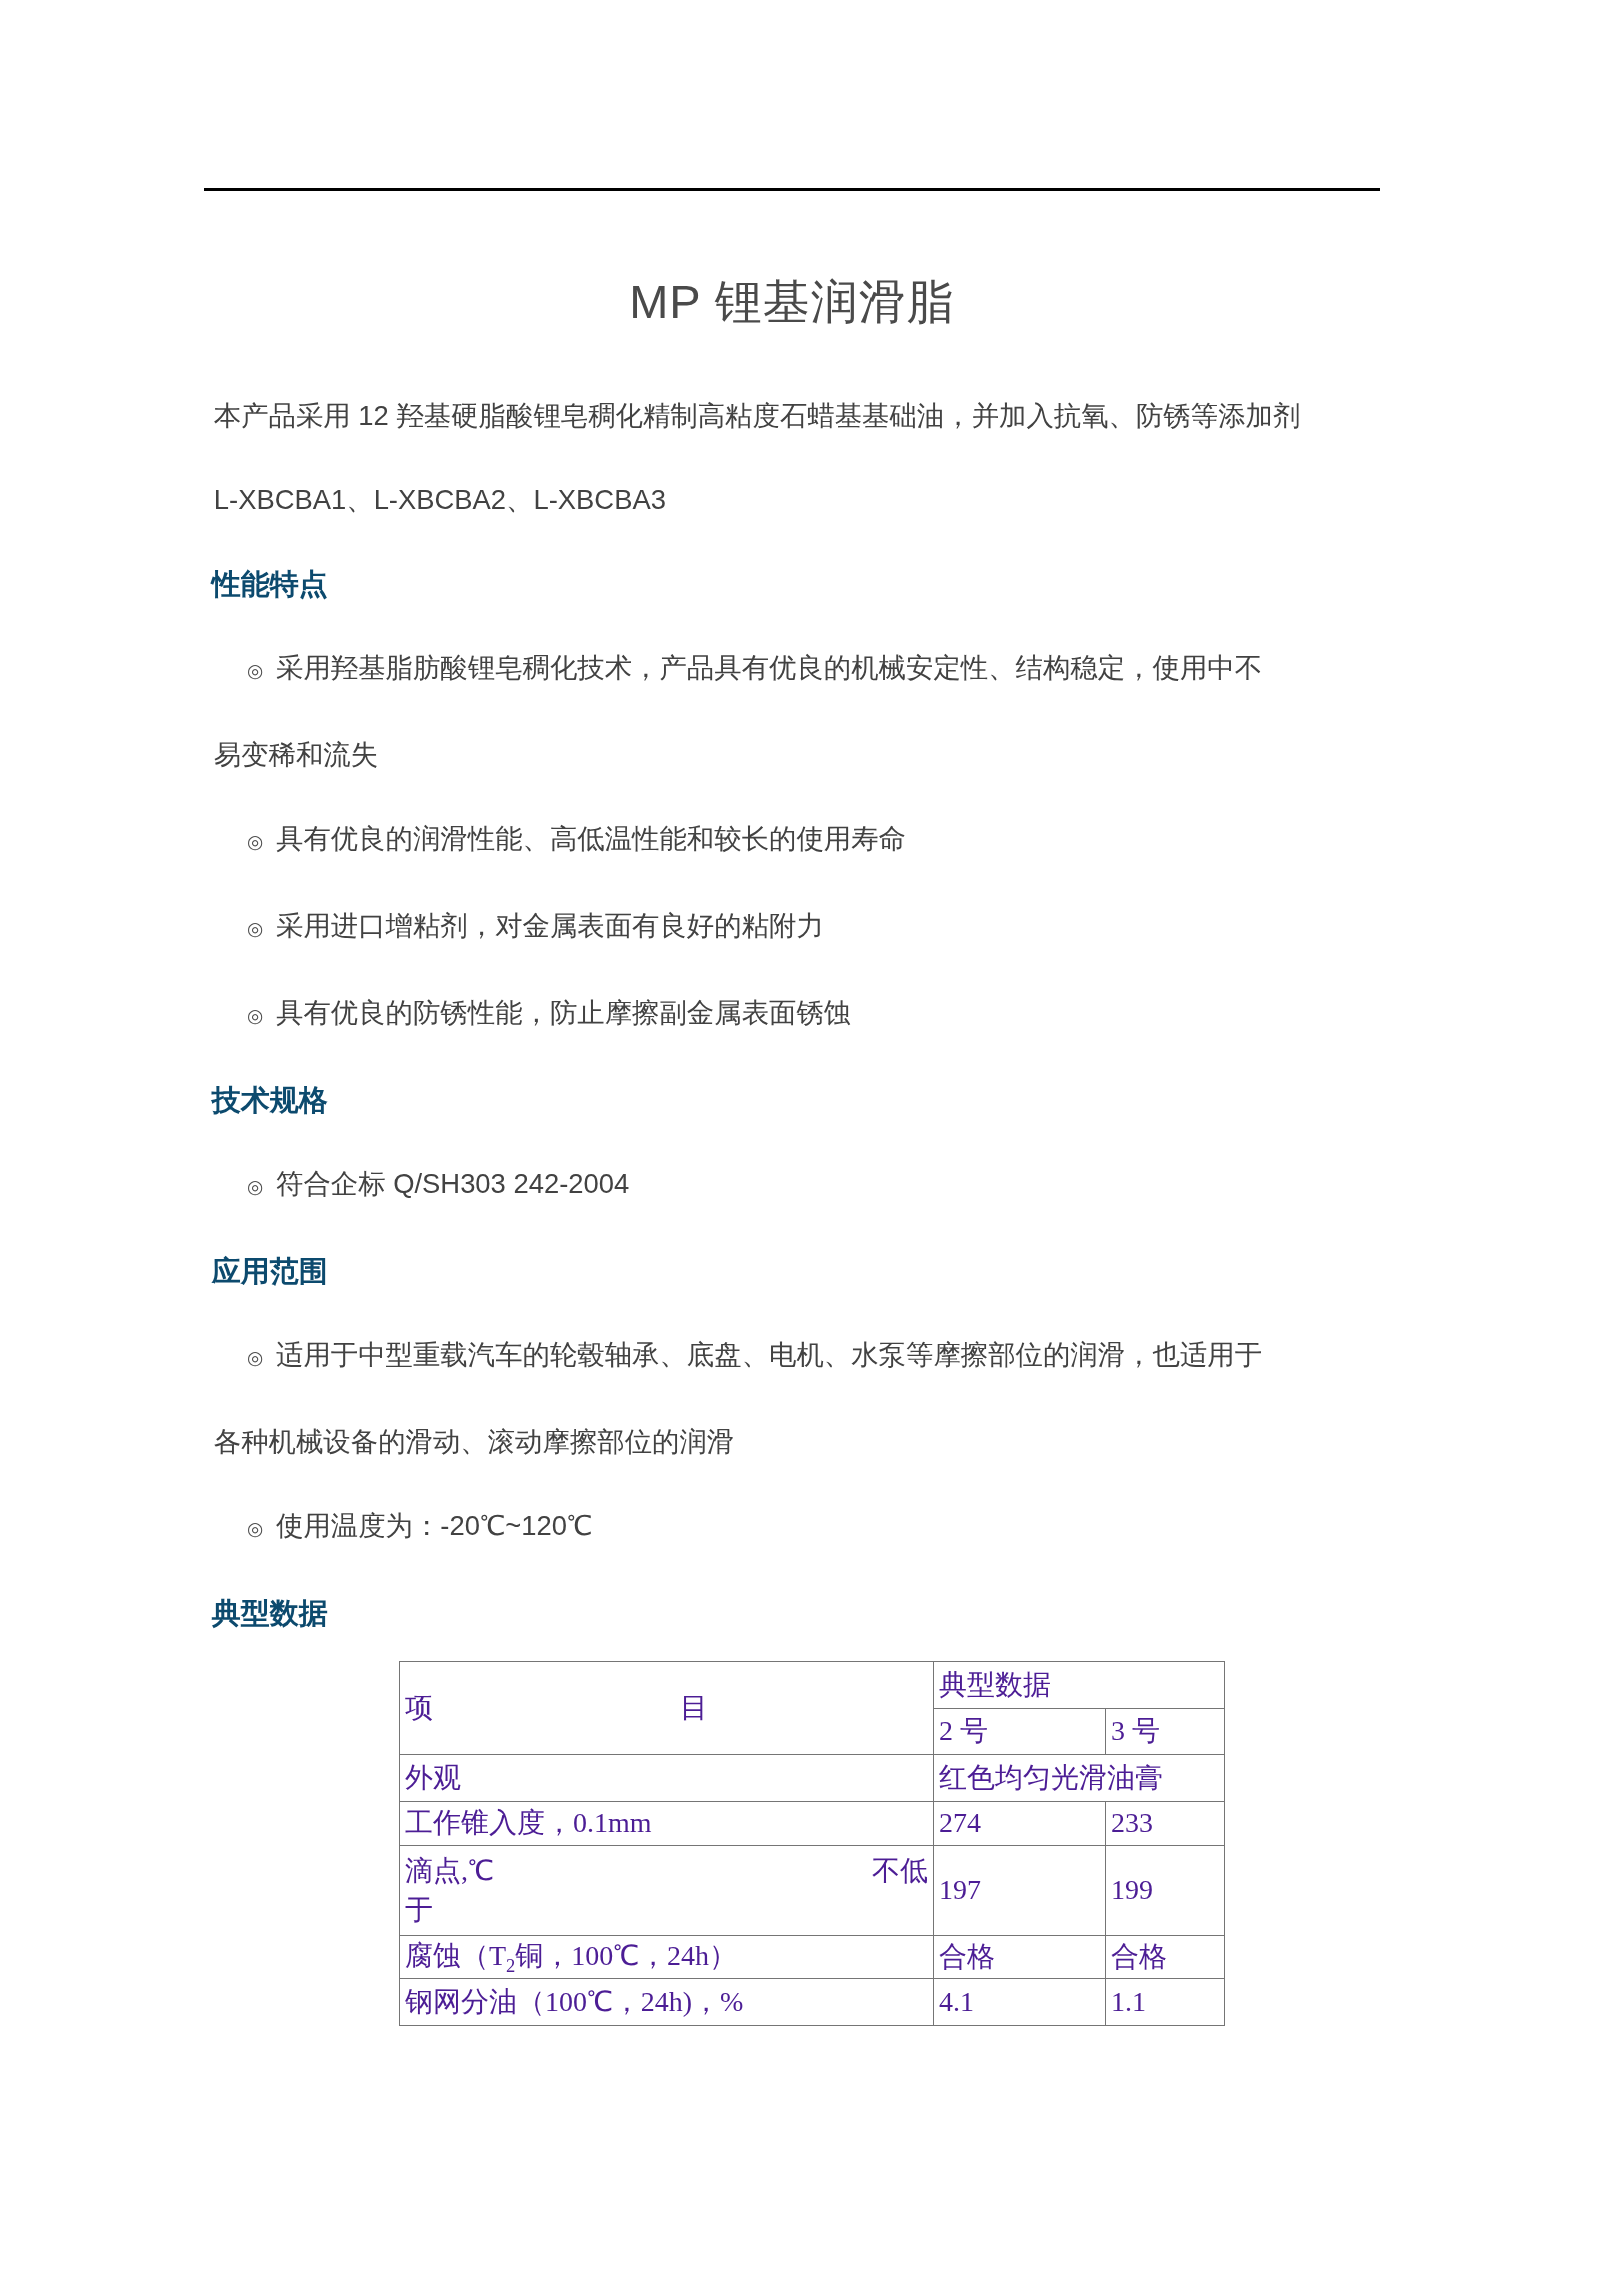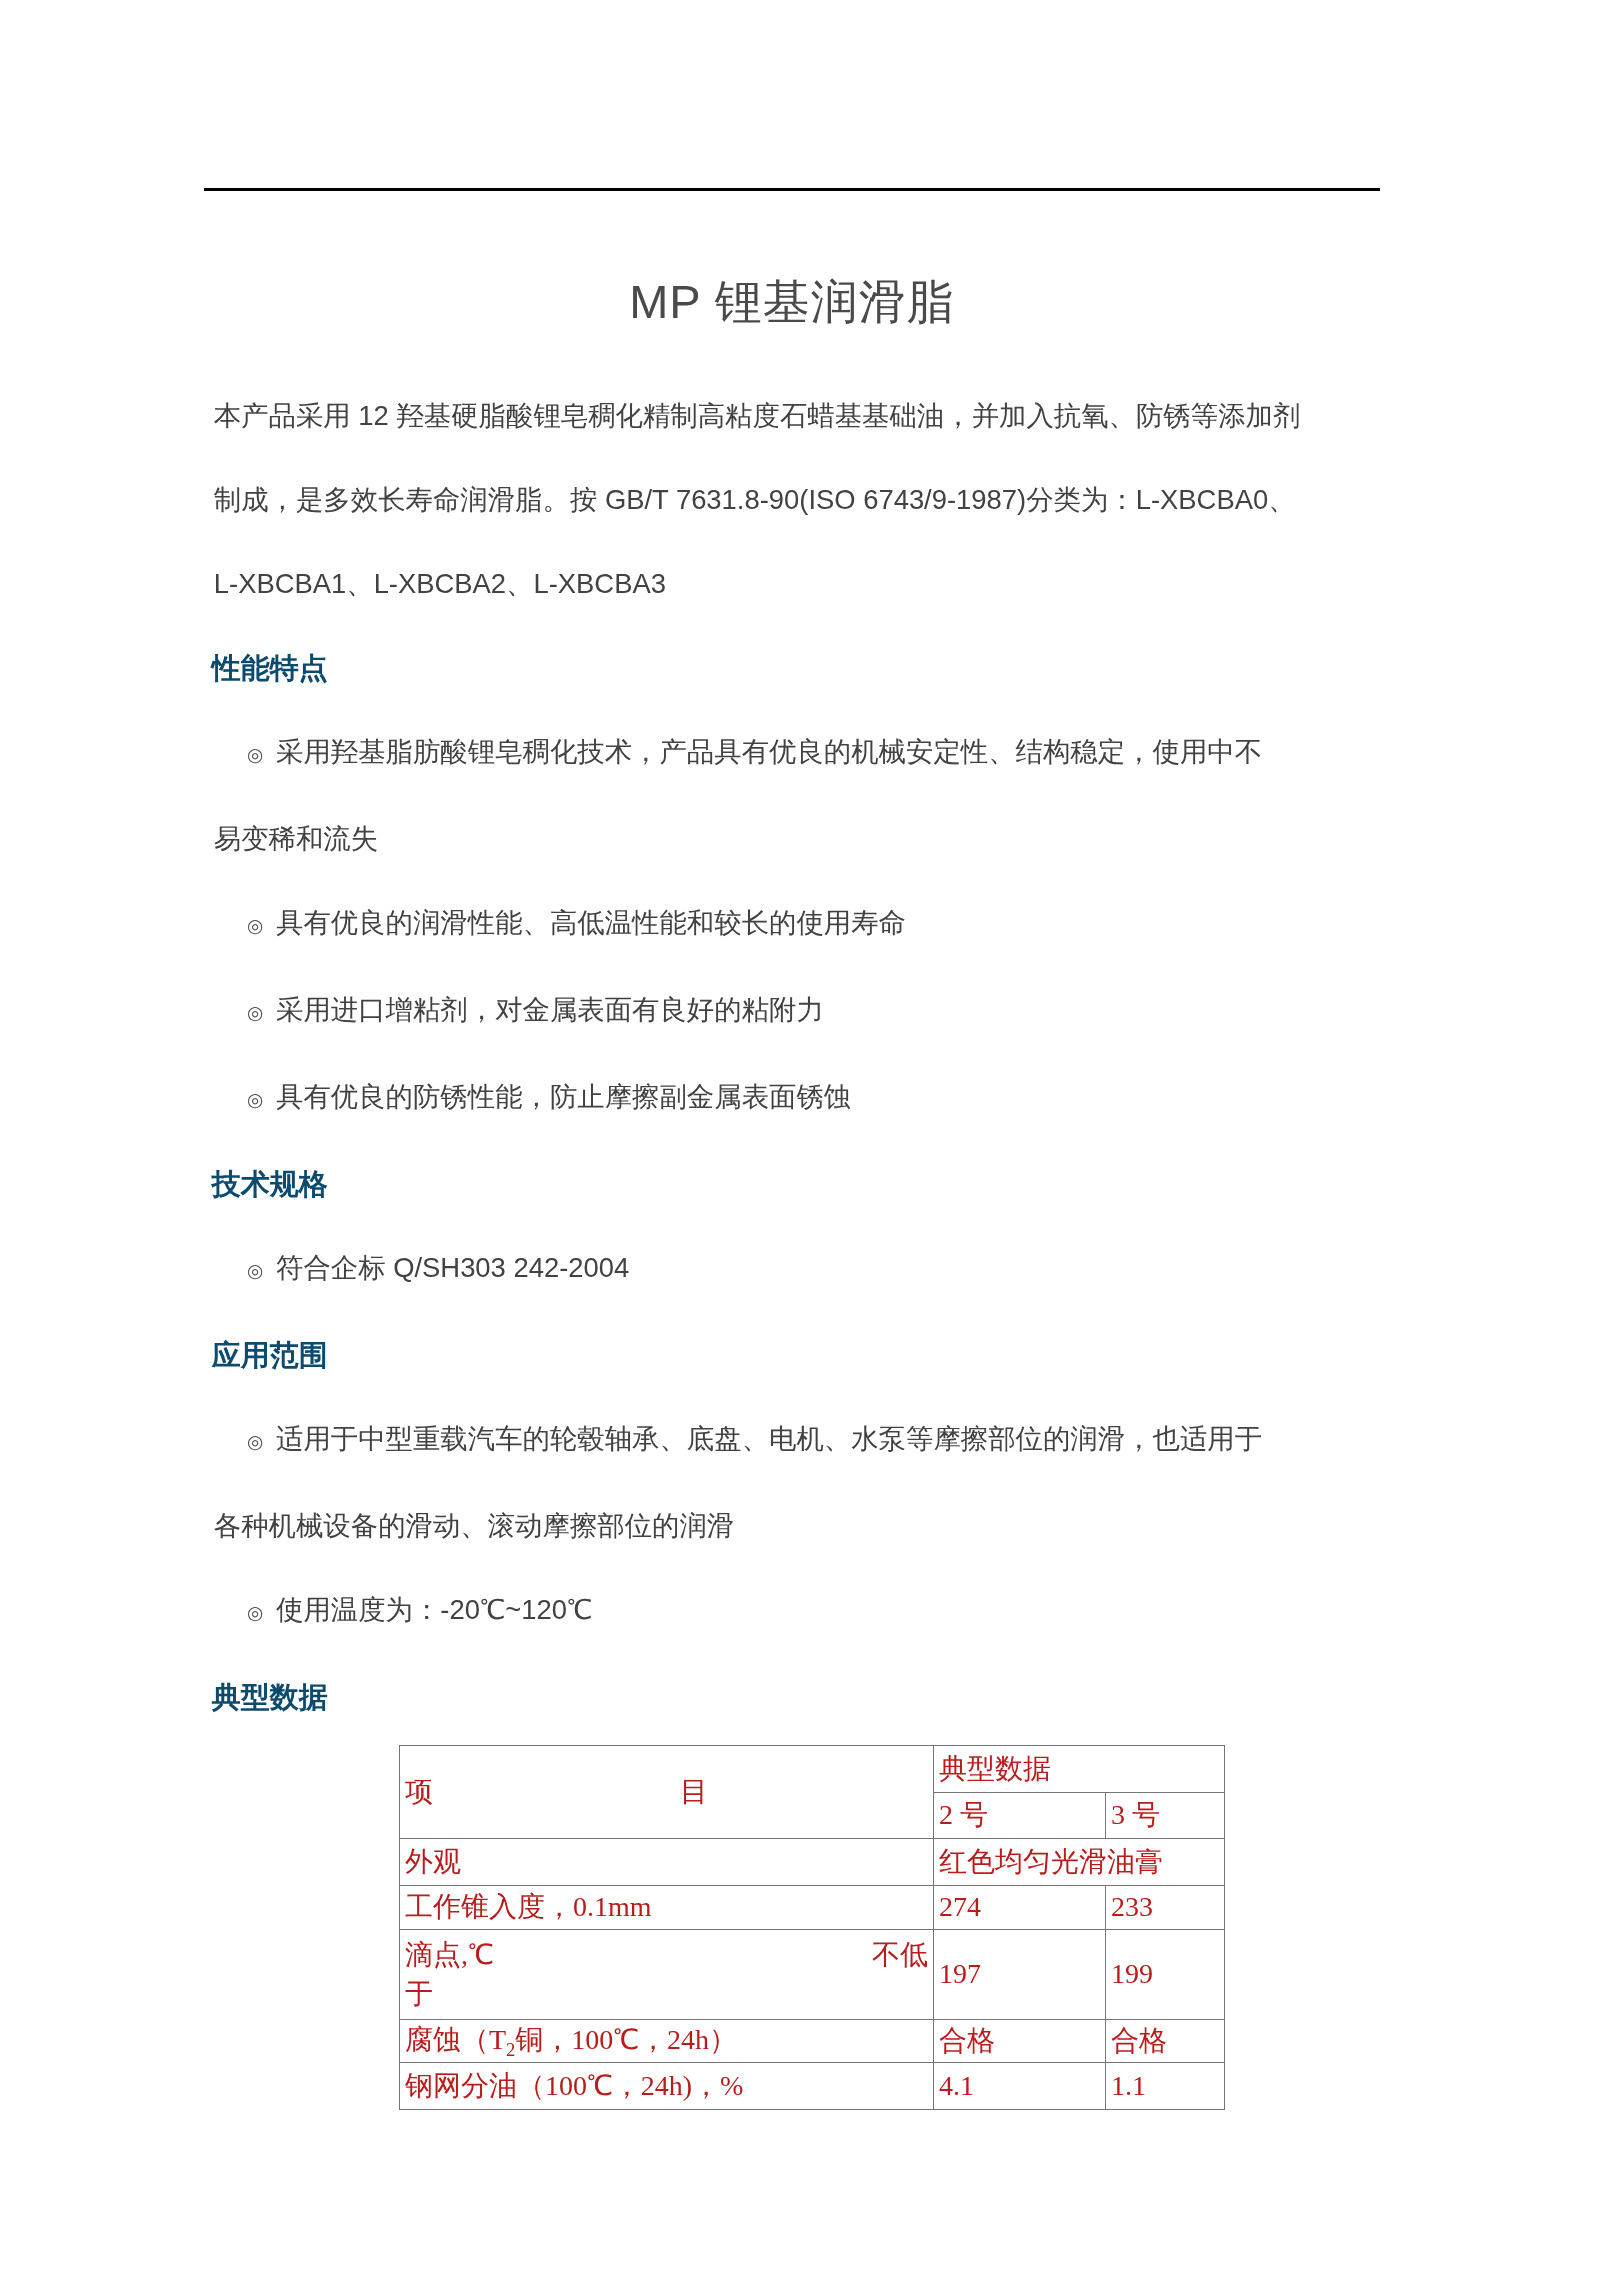--- a/index.html
+++ b/index.html
@@ -32,21 +32,21 @@
   .cont{padding-left:9.8px;}
 
   
   .dtable{
     margin:5.9px 0 0 195px;
     border-collapse:collapse;
     table-layout:fixed;
     width:824px;
     font-family:"Liberation Serif",serif;
     font-size:28px;
-    color:#b91c1c;
+    color:#4c1d95;
   }
   .dtable td{
     border:1px solid #757575;
     padding:1px 4.9px;
     vertical-align:middle;
     overflow:hidden;
   }
   .col-item{width:534px;}
   .col-g2{width:172px;}
   .col-g3{width:119px;}
@@ -67,21 +67,20 @@
 
 <div class="page">
 
   <div class="header-rule"></div>
 
   <h1 class="doc-title">MP 锂基润滑脂</h1>
 
   <div class="flow">
 
     <p class="ln plain">本产品采用 12 羟基硬脂酸锂皂稠化精制高粘度石蜡基基础油，并加入抗氧、防锈等添加剂</p>
-    <p class="ln plain">制成，是多效长寿命润滑脂。按 GB/T 7631.8-90(ISO 6743/9-1987)分类为：L-XBCBA0、</p>
     <p class="ln plain">L-XBCBA1、L-XBCBA2、L-XBCBA3</p>
 
     <p class="ln hd">性能特点</p>
 
     <p class="ln bullet"><span class="marker">◎</span><span>采用羟基脂肪酸锂皂稠化技术，产品具有优良的机械安定性、结构稳定，使用中不</span></p>
     <p class="ln cont">易变稀和流失</p>
 
     <p class="ln bullet"><span class="marker">◎</span><span>具有优良的润滑性能、高低温性能和较长的使用寿命</span></p>
 
     <p class="ln bullet"><span class="marker">◎</span><span>采用进口增粘剂，对金属表面有良好的粘附力</span></p>

